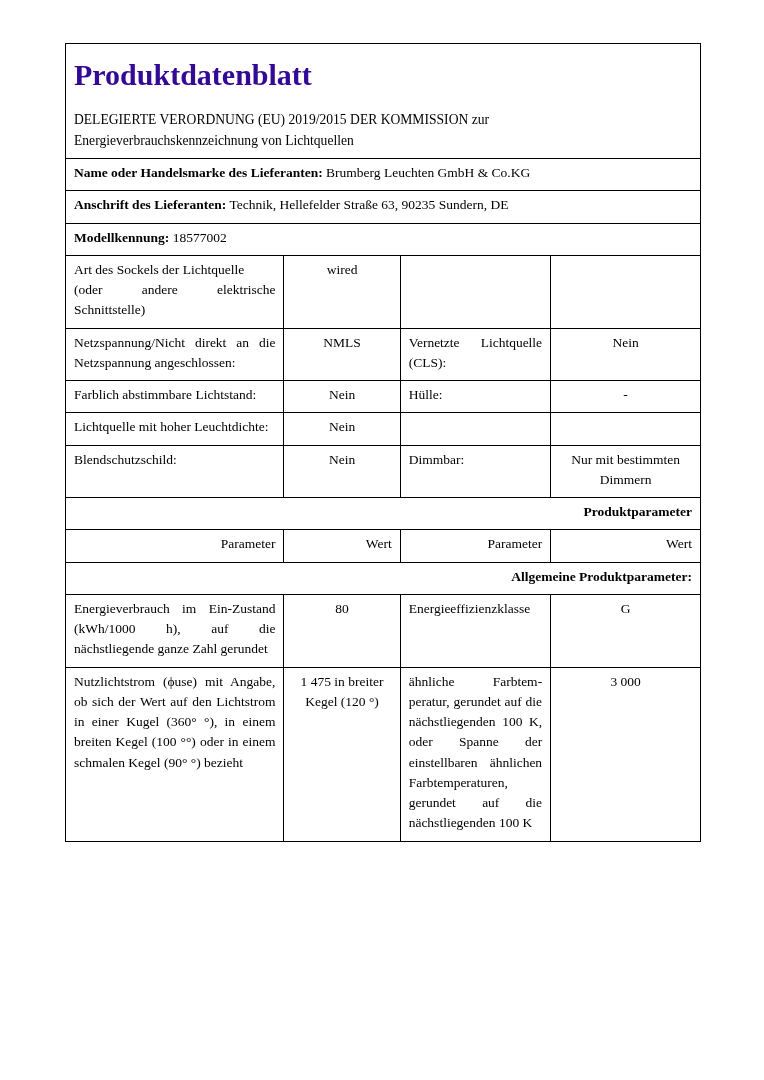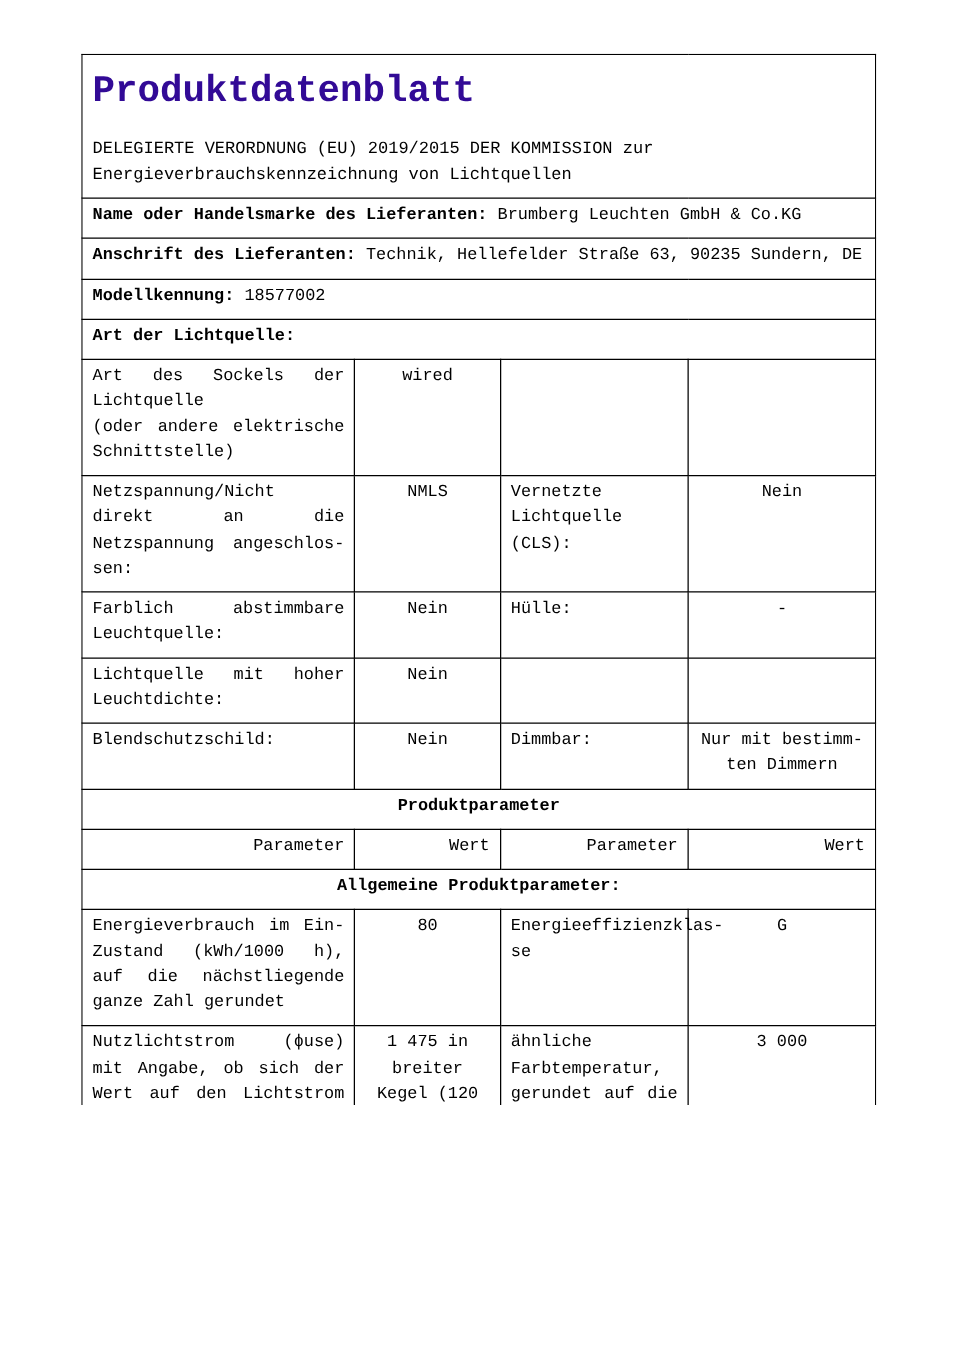--- a/index.html
+++ b/index.html
@@ -1,19 +1,19 @@
 <!DOCTYPE html>
 <html><head>
 <meta charset="utf-8">
 <title>Produktdatenblatt</title>
 <style>
   html,body { margin:0; padding:0; background:#ffffff; }
   .page {
     position:relative; width:764px; height:884px; background:#ffffff;
-    font-family:Liberation Mono, monospace; color:#000;
+    font-family:Liberation Serif, serif; color:#000;
     overflow:hidden;
   }
   .doc-clip {
     position:absolute; left:65px; top:43px; width:636px; height:959px;
     overflow:hidden;
   }
   table.sheet { border-collapse:collapse; width:100%; table-layout:fixed; }
   table.sheet td {
     border:1.5px solid #000; vertical-align:top;
     padding:4px 8px 7px 8px; font-size:13.5px; line-height:1.5;
@@ -23,21 +23,21 @@
 
   td.head-cell { padding:8px 12px 13px 11px; }
   h1.title { font-size:30px; margin:4px 0 12px 0; font-weight:bold; letter-spacing:0; }
   p.reg { margin:0; font-size:13.6px; line-height:1.55; max-width:560px; }
 
   td.info { padding:5px 8px 7px 11px; }
   .b { font-weight:bold;text-align:center; }
 
   td.p  { text-align:justify; hyphens:manual; }
   td.v  { text-align:center; }
-  td.sect { text-align:center; font-weight:bold; padding:3px 8px 5px 8px; }
+  td.sect { text-align:right; font-weight:bold; padding:3px 8px 5px 8px; }
   td.colhdr { padding:3px 8px 5px 8px;text-align:right; }
 
   .footer {
     position:absolute; top:1003px; right:67px;
     font-size:13px; color:#000;
   }
 </style>
 </head>
 <body>
 
@@ -70,41 +70,35 @@
           <span class="b">Anschrift des Lieferanten:</span>
           <span>Technik, Hellefelder Straße 63, 90235 Sundern, DE</span>
         </td>
       </tr>
       <tr>
         <td colspan="4" class="info">
           <span class="b">Modellkennung:</span>
           <span>18577002</span>
         </td>
       </tr>
-      <tr>
-        <td colspan="4" class="info">
-          <span class="b">Art der Lichtquelle:</span>
-          <span></span>
-        </td>
-      </tr>
 
       <tr>
         <td class="p">Art des Sockels der Lichtquelle<br>(oder andere elektrische Schnittstelle)</td>
         <td class="v">wired</td>
         <td class="p"></td>
         <td class="v"></td>
       </tr>
       <tr>
         <td class="p">Netzspannung/Nicht direkt an die Netzspannung angeschlos­sen:</td>
         <td class="v">NMLS</td>
         <td class="p">Vernetzte Lichtquel­le (CLS):</td>
         <td class="v">Nein</td>
       </tr>
       <tr>
-        <td class="p">Farblich abstimmbare Leucht­quelle:</td>
+        <td class="p">Farblich abstimmbare Licht­stand:</td>
         <td class="v">Nein</td>
         <td class="p">Hülle:</td>
         <td class="v">-</td>
       </tr>
       <tr>
         <td class="p">Lichtquelle mit hoher Leucht­dichte:</td>
         <td class="v">Nein</td>
         <td class="p"></td>
         <td class="v"></td>
       </tr>

